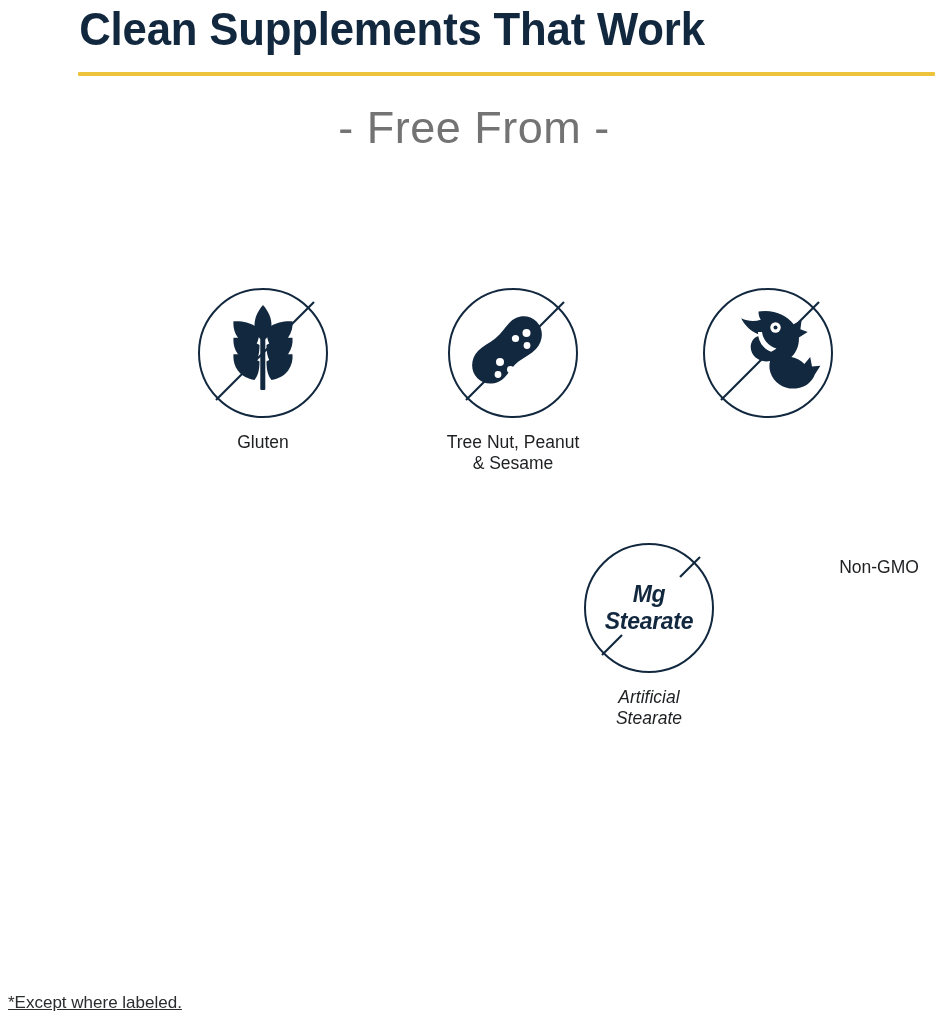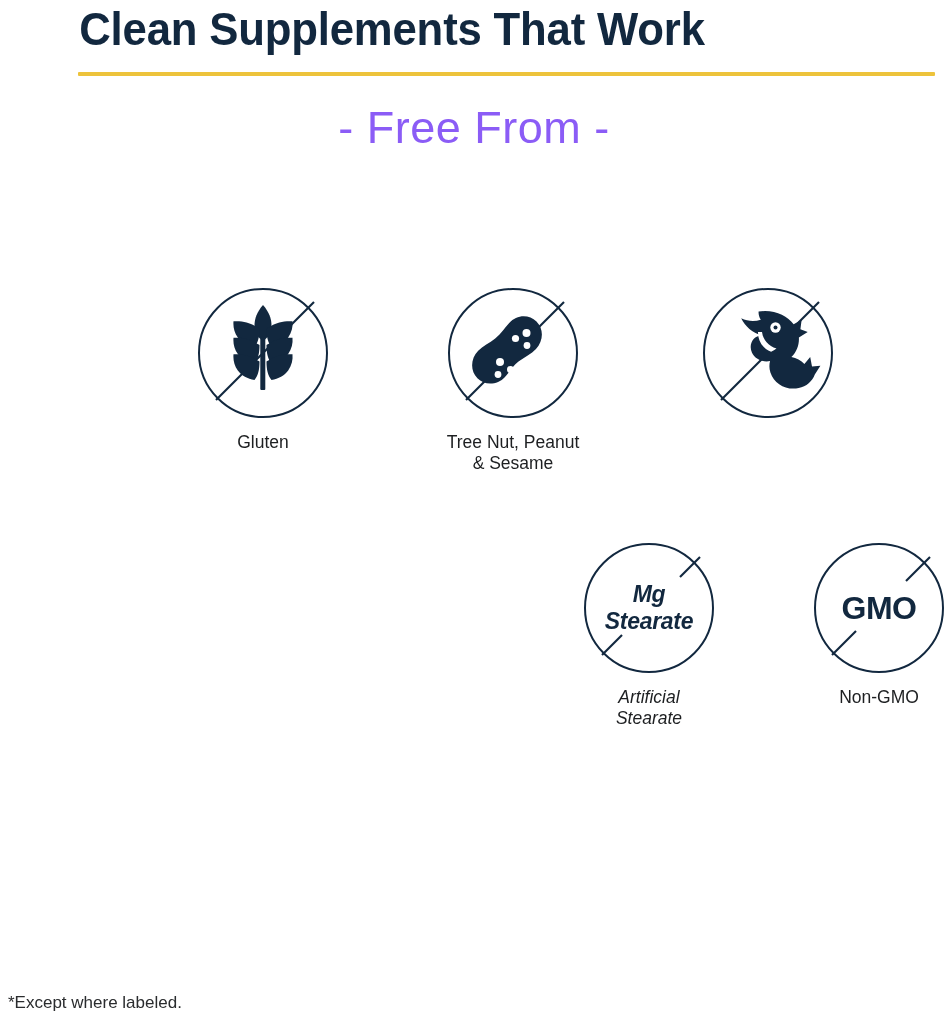--- a/index.html
+++ b/index.html
@@ -50,21 +50,21 @@
   }
   .subtitle {
     position: absolute;
     top: 96px;
     left: 0;
     width: 948px;
     text-align: center;
     font-size: 45px;
     line-height: 64px;
     font-weight: 400;
-    color: #8b5cf6;
+    color: #737373;
     letter-spacing: 0.5px;
   }
 
   
   .grid {
     position: absolute;
     left: 0;
     top: 0;
     width: 948px;
     height: 1024px;
@@ -120,20 +120,21 @@
   }
 
   
   .footnote {
     position: absolute;
     left: 8px;
     top: 992px;
     font-size: 17px;
     line-height: 22px;
     color: #2a2c2e;
+    text-decoration: underline;
   }
 </style>
 </head>
 <body>
 
 <div class="header">
   <h1 class="page-title">Clean Supplements That Work</h1>
   <div class="gold-rule"></div>
   <div class="subtitle">- Free From -</div>
 </div>
@@ -219,28 +220,18 @@
       <div class="circle-text two-line">
         <span>Mg</span>
         <span>Stearate</span>
       </div>
     </div>
     <div class="cell-label w-wide">Artificial
 Stearate</div>
   </div>
 
   <div class="cell" style="left:779px; top:543px; width:200px;">
-    <div class="badge">
-      <svg viewBox="0 0 130 130" xmlns="http://www.w3.org/2000/svg">
-        <circle cx="65" cy="65" r="64" fill="none" stroke="#12283f" stroke-width="2"></circle>
-        <line x1="18" y1="112" x2="42" y2="88" stroke="#12283f" stroke-width="2.2"></line>
-        <line x1="92" y1="38" x2="116" y2="14" stroke="#12283f" stroke-width="2.2"></line>
-      </svg>
-      <div class="circle-text one-line">
-        <span>GMO</span>
-      </div>
-    </div>
     <div class="cell-label w-wide">Non-GMO</div>
   </div>
 
 </div>
 
 <div class="footnote">*Except where labeled.</div>
 
 </body></html>

